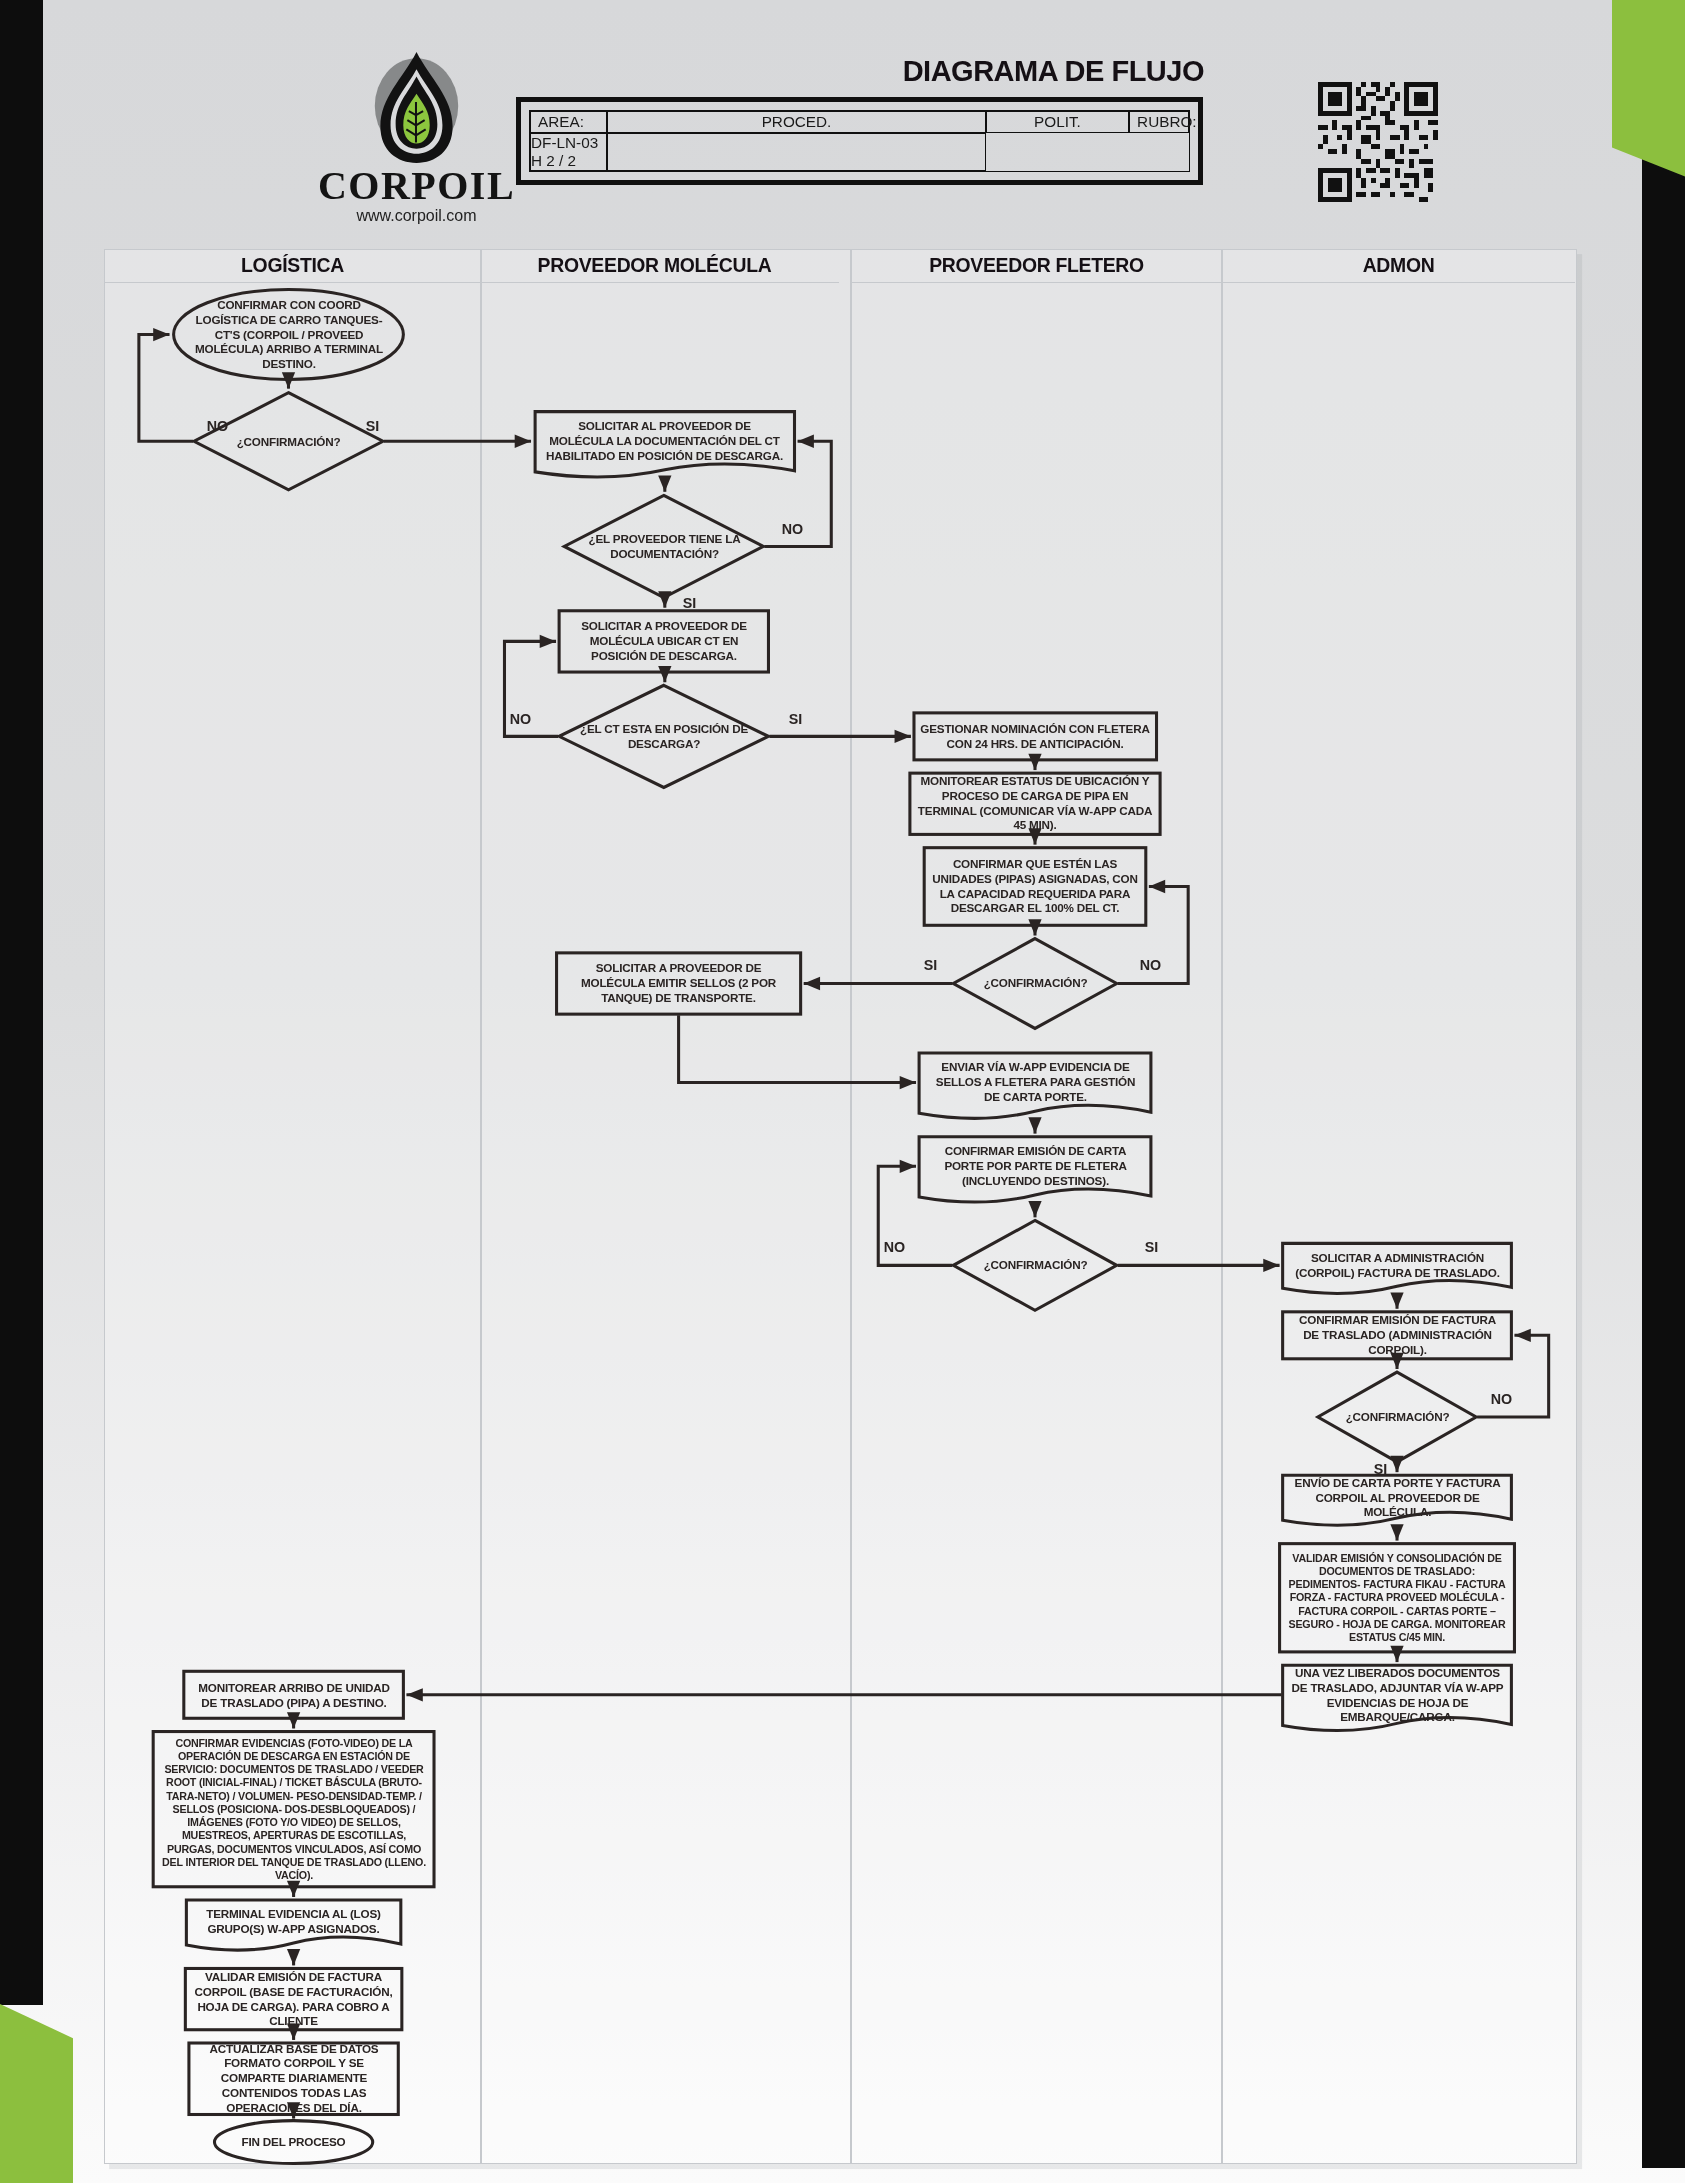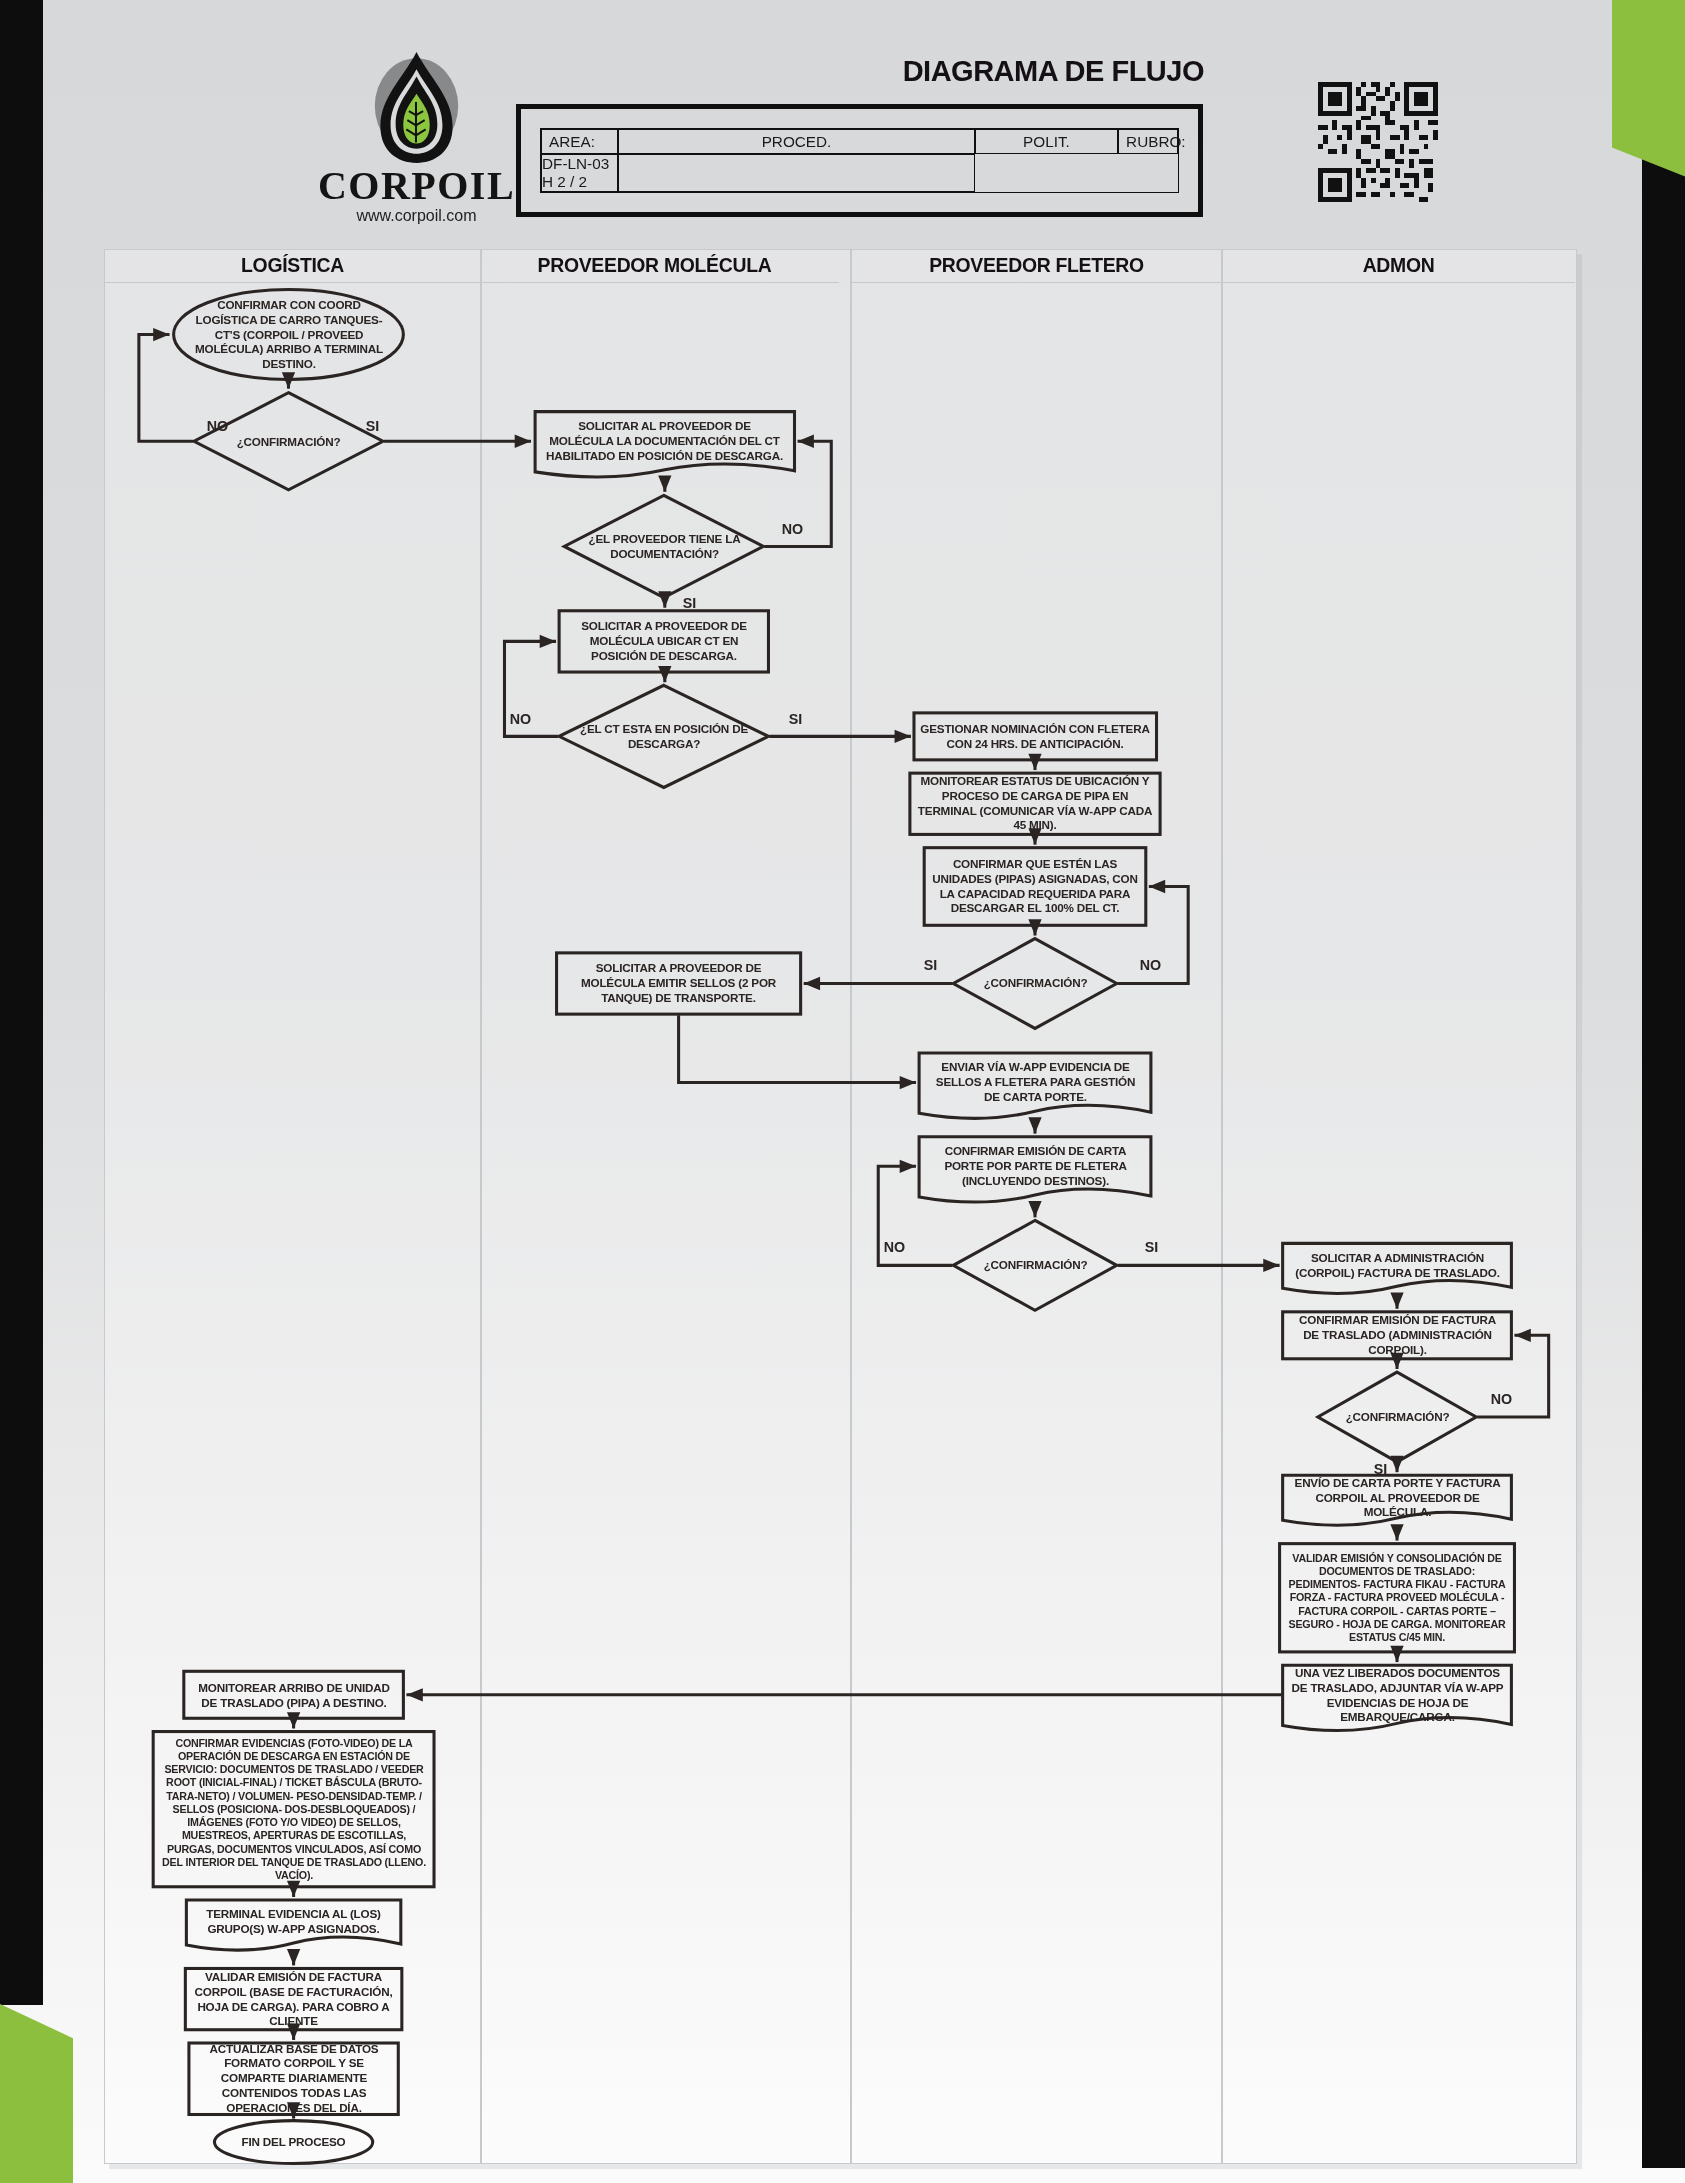--- a/index.html
+++ b/index.html
@@ -16,22 +16,22 @@
     clip-path:polygon(0 0,100% 19%,100% 100%,0 100%);}
 
   
   .title{position:absolute;left:517px;top:55px;width:687px;text-align:right;
     font-size:29px;font-weight:700;letter-spacing:-0.5px;color:#151015;}
   .brand{position:absolute;left:289px;top:51px;width:255px;text-align:center;}
   .brand .logo{display:block;margin:0 auto;}
   .brand .name{font-family:"Liberation Serif",serif;font-weight:700;font-size:40px;
     letter-spacing:1.5px;color:#141414;line-height:1;margin-top:2px;}
   .brand .site{font-size:16px;color:#222;margin-top:1px;}
-  .info-wrap{position:absolute;left:516px;top:104px;width:687px;height:113px;
-    border:5.6px solid #101010;padding:19px;box-sizing:border-box;background:transparent;}
+  .info-wrap{position:absolute;left:516px;top:97px;width:687px;height:88px;
+    border:5.6px solid #101010;padding:8px;box-sizing:border-box;background:transparent;}
   .info-grid{width:100%;height:100%;display:grid;box-sizing:border-box;
     grid-template-columns:77px 1fr 143px 60px;grid-template-rows:1fr 1fr;
     border:1.5px solid #101010;}
   .info-cell{border:1px solid #101010;display:flex;align-items:center;
     font-size:15.3px;font-weight:400;color:#1a1a1a;padding:0 7.1px;box-sizing:border-box;}
   .info-cell.center{justify-content:center;padding:0;}
   .qr{position:absolute;left:1318px;top:82px;}
 
   
   .flow{position:absolute;left:104px;top:249px;width:1473px;height:1915px;

